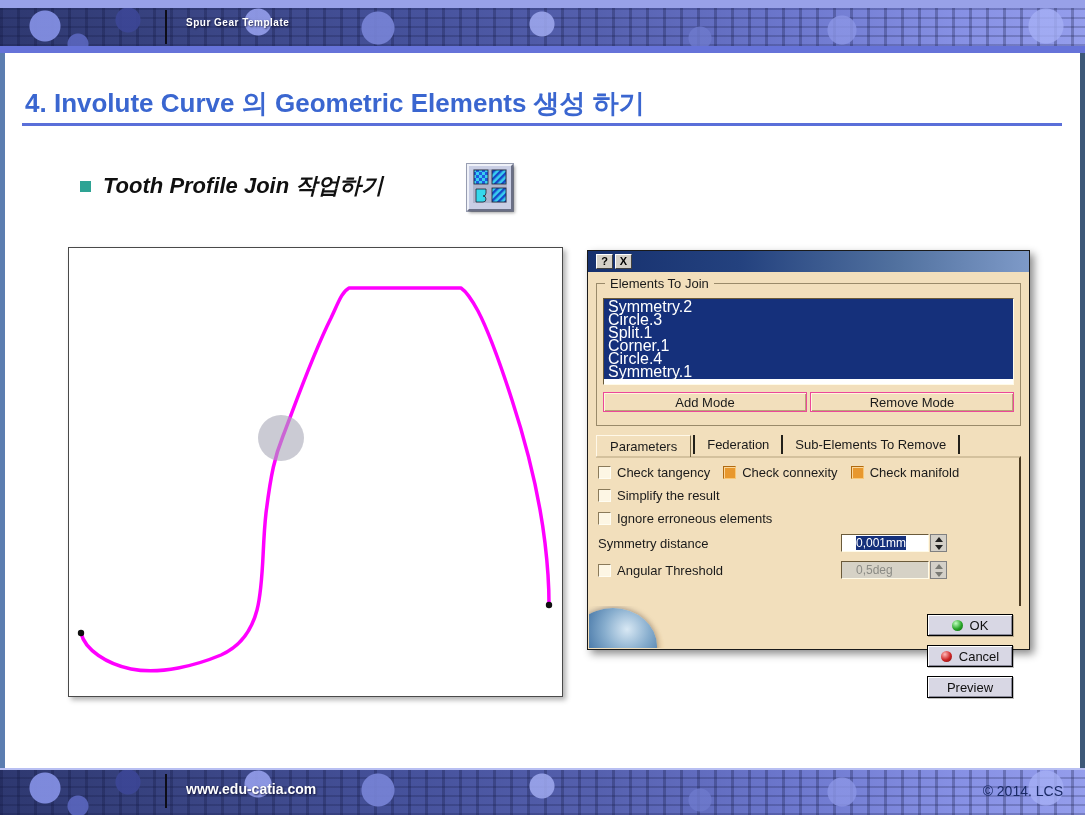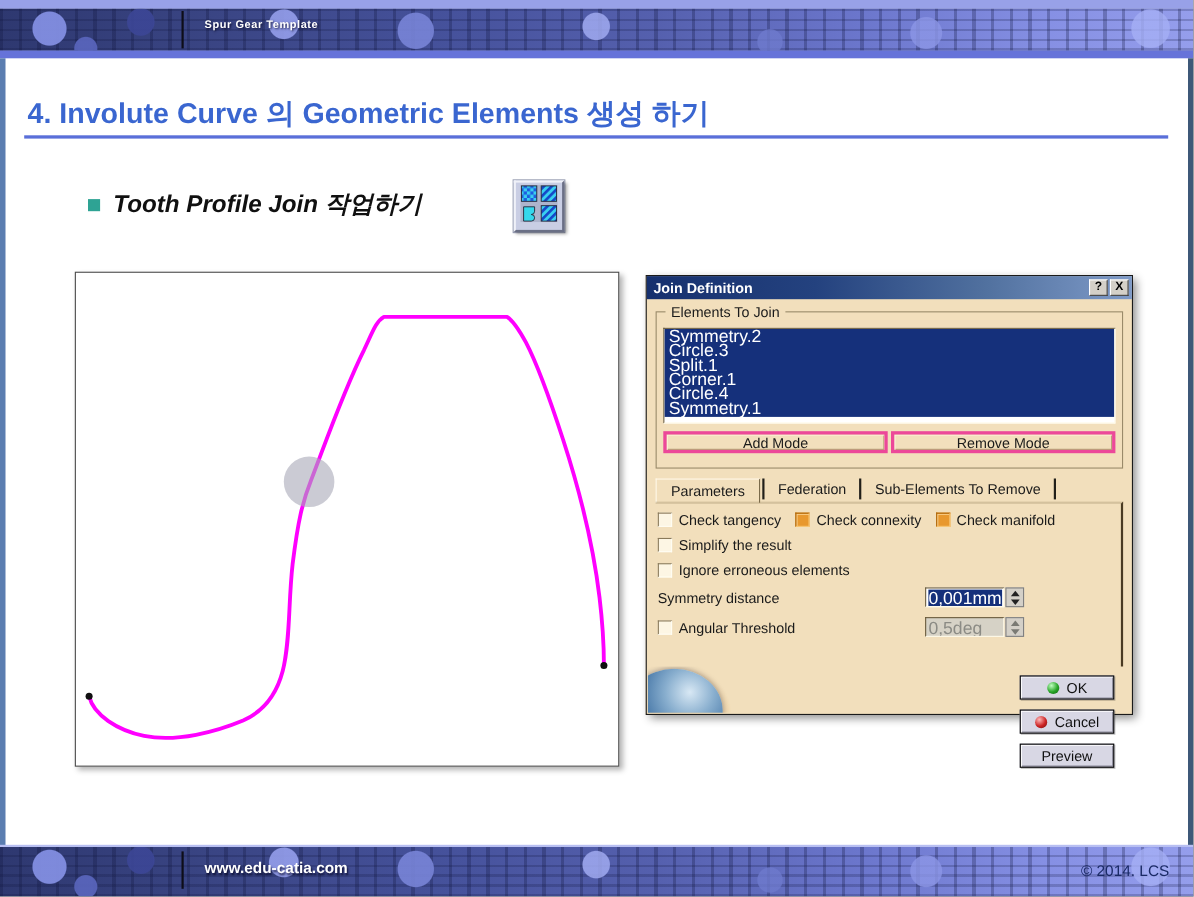--- a/index.html
+++ b/index.html
@@ -97,21 +97,21 @@
   }
   #elements-list{
     position:absolute;left:6px;top:14px;right:6px;height:87px;background:#fff;
     border-top:1px solid #6a5a3a;border-left:1px solid #6a5a3a;
     border-bottom:1px solid #fffbe8;border-right:1px solid #fffbe8;
     overflow:hidden;
   }
   #elements-list .items{background:#15307B;color:#fff;font-size:16px;line-height:13px;padding:1px 4px;}
   .mode-row{position:absolute;left:6px;right:6px;top:108px;display:flex;gap:3px;}
   .mode-btn{
-    flex:1;height:20px;background:#F2DFBC;border:3px solid #ec4899;
+    flex:1;height:20px;background:#F2DFBC;border:1px solid #ec4899;
     box-shadow:inset 1px 1px 0 #FFF6DE, inset -1px -1px 0 #B9A378;
     display:flex;align-items:center;justify-content:center;font-size:13px;
   }
   
   #dlg-tabs{position:absolute;left:8px;top:182px;right:8px;height:23px;display:flex;align-items:center;}
   .tab-active{
     padding:3px 13px;background:#F2DFBC;position:relative;top:1px;
     border-top:1px solid #FFF8E8;border-left:1px solid #FFF8E8;border-right:1px solid #7A6A4A;
     font-size:13px;
   }
@@ -132,21 +132,21 @@
   }
   .chk-box.checked{
     background:#E8982E;
     border-top:1px solid #B06A10;border-left:1px solid #B06A10;
     border-bottom:1px solid #F8C878;border-right:1px solid #F8C878;
     box-shadow:inset 1px 1px 0 rgba(255,230,180,.8);
   }
   .field-row{display:flex;align-items:center;margin-top:6px;margin-bottom:9px;}
   .field-label-pad{width:243px;display:flex;align-items:center;}
   .inputbox{
-    width:72px;height:18px;background:#fff;font-size:16px;padding:1px 2px;white-space:nowrap;overflow:hidden;
+    width:88px;height:18px;background:#fff;font-size:12px;padding:1px 14px;white-space:nowrap;overflow:hidden;
     border-top:1px solid #6a5a3a;border-left:1px solid #6a5a3a;
     border-bottom:1px solid #fffbe8;border-right:1px solid #fffbe8;
   }
   .inputbox .sel{background:#15307B;color:#fff;}
   .inputbox.disabled{background:#D6D2C6;color:#8B8B85;}
   .spinner{
     width:17px;height:18px;background:#D4D0C8;margin-left:1px;
     border:1px solid #808080;display:flex;flex-direction:column;
   }
   .spinner>div{flex:1;display:flex;align-items:center;justify-content:center;}
@@ -232,21 +232,20 @@
            C456 192 470 245 476 295
            C479 320 480 338 480 356" fill="none" stroke="#FF00FF" stroke-width="3.5" stroke-linejoin="round" stroke-linecap="round"></path>
       <circle cx="212" cy="190" r="23" fill="rgba(168,168,184,0.6)"></circle>
       <circle cx="12" cy="385" r="3.2" fill="#101010"></circle>
       <circle cx="480" cy="357" r="3.2" fill="#101010"></circle>
     </svg>
   </div>
 
   <div id="join-dialog">
     <div id="dlg-titlebar">
-      <span id="dlg-title">Join Definition</span>
       <span class="titlebar-btn">?</span>
       <span class="titlebar-btn">X</span>
     </div>
 
     <div id="elements-group">
       <span id="elements-group-label">Elements To Join</span>
       <div id="elements-list">
         <div class="items">
           <div>Symmetry.2</div>
           <div>Circle.3</div>

